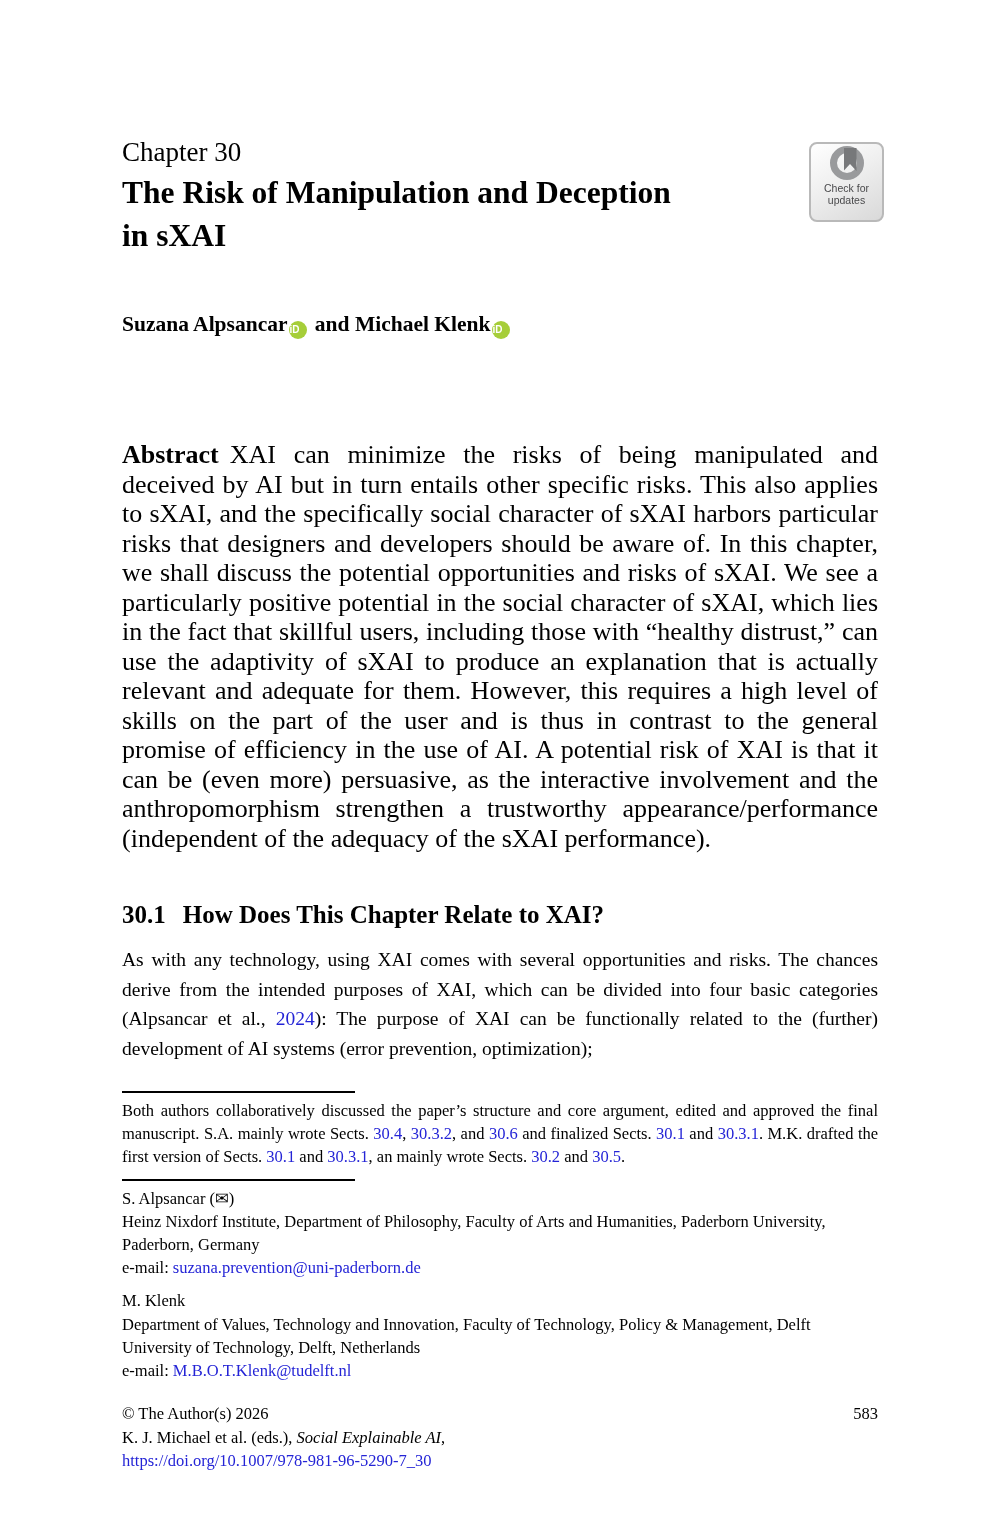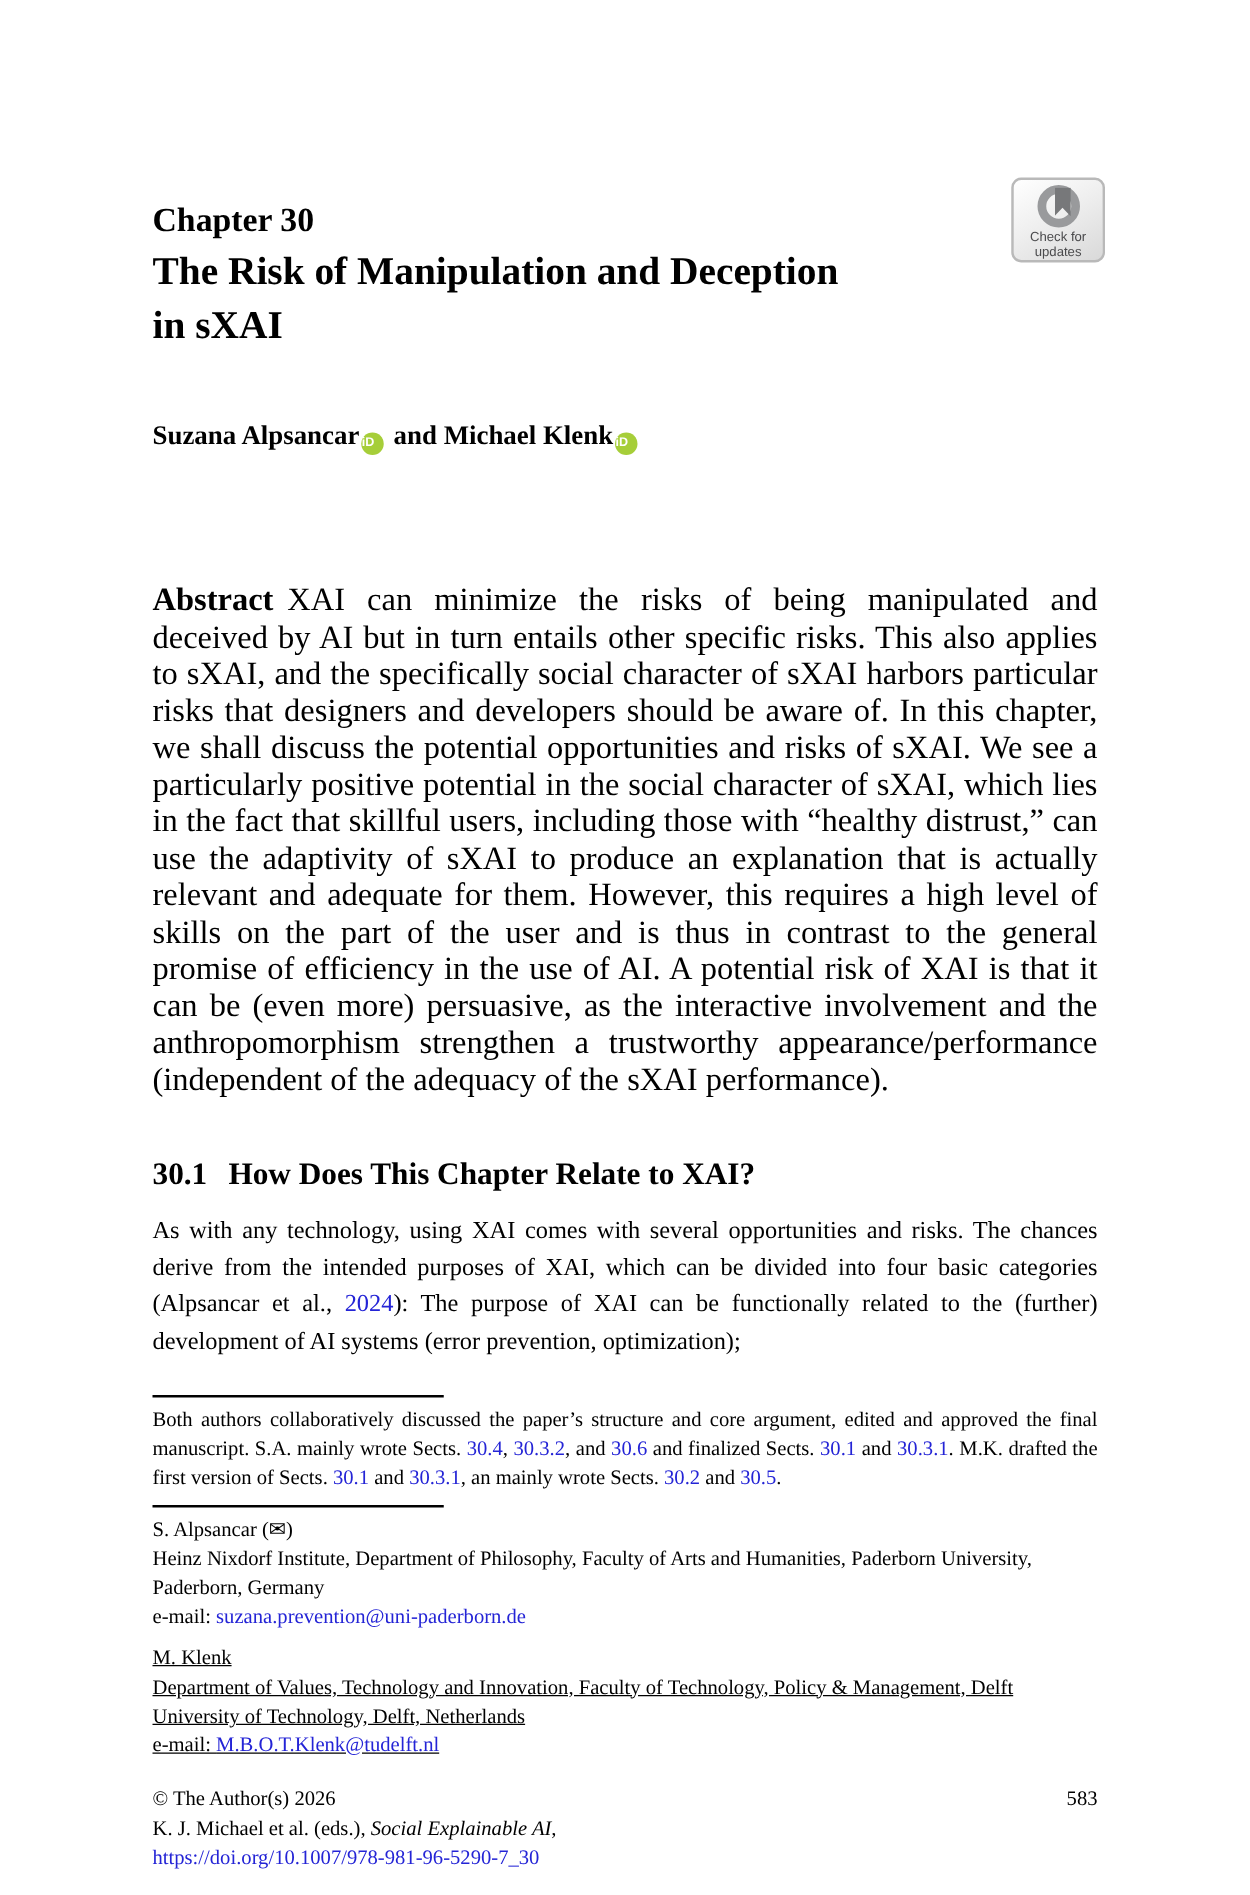--- a/index.html
+++ b/index.html
@@ -12,21 +12,21 @@
     position: relative;
     overflow: hidden;
   }
   .content {
     position: absolute;
     left: 122px; top: 0;
     width: 756px;
     padding-top: 136px;
   }
   .chapter-label {
-    font-size: 27px; font-weight: bold; line-height: 32px; margin-top: 24px;
+    font-size: 27px; font-weight: normal; line-height: 32px;
   }
   .chapter-title {
     font-size: 31.5px; font-weight: bold; line-height: 42.5px;
     margin-top: 4px;
   }
   .authors {
     margin-top: 52px;
     font-size: 21.5px; font-weight: bold; line-height: 30px;
   }
   .orcid-badge {
@@ -65,40 +65,40 @@
   .fn-rule.second { margin-top: 10px; }
   .footnote {
     margin-top: 6px;
     font-size: 16.5px; line-height: 23.2px;
     text-align: justify;
   }
   .affil {
     margin-top: 6px;
     font-size: 16.5px; line-height: 23.2px;
   }
-  .affil.second { margin-top: 10px; text-decoration: underline; }
+  .affil.second { margin-top: 10px; }
   .page-footer {
     margin-top: 20px;
     font-size: 16.5px; line-height: 23.5px;
     display: flex;
     justify-content: space-between;
     align-items: flex-start;
   }
   .link { color: var(--link, #2424d6); }
   .italic { font-style: italic; }
   
   .update-badge {
     position: absolute;
     left: 809px; top: 142px;
-    width: 75px; height: 68px;
+    width: 75px; height: 80px;
     border: 2px solid #b9b9b9;
     border-radius: 8px;
     background: linear-gradient(150deg, #ffffff 0%, #efefef 45%, #d9d9d9 100%);
     display: flex; flex-direction: column;
-    align-items: center; justify-content: flex-end;
+    align-items: center; justify-content: flex-start;
     padding-top: 2px;
     cursor: pointer;
   }
   .cfu-circle {
     width: 34px; height: 34px;
     border-radius: 50%;
     border: 7px solid #999a9c;
     position: relative;
   }
   .cfu-ribbon {

